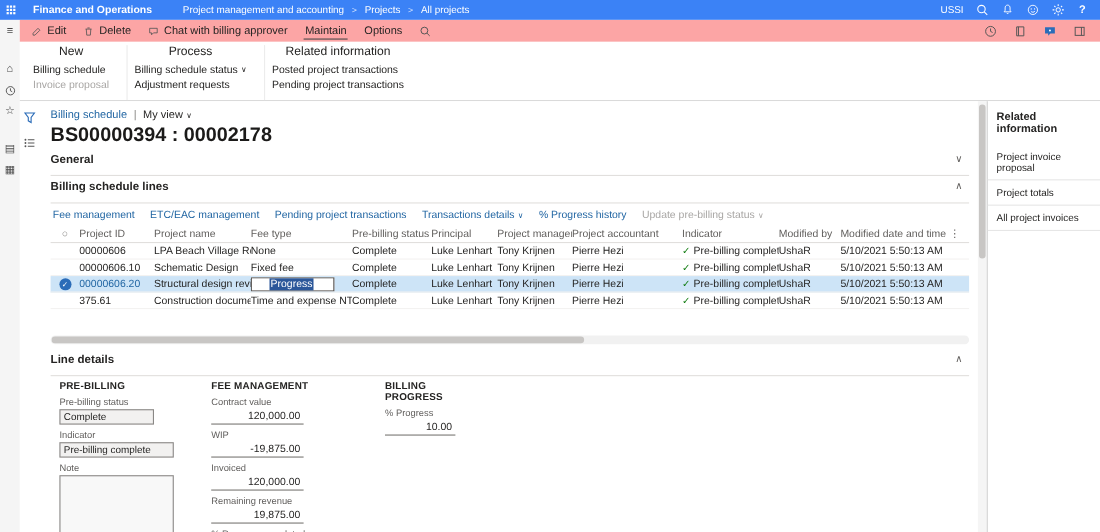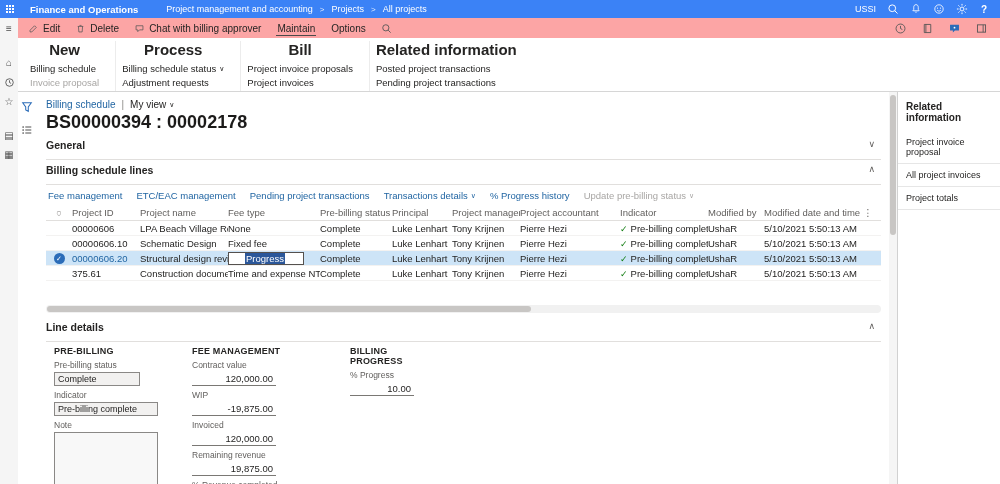--- a/index.html
+++ b/index.html
@@ -28,21 +28,21 @@
   .cmdbar{position:absolute;top:18px;left:18px;right:0;height:20px;background:#fca5a5;display:flex;align-items:center;padding-left:10px}
   .cmd{display:flex;align-items:center;gap:4px;margin-right:15px;white-space:nowrap;font-size:10px;cursor:pointer}
   .cmd.active{border-bottom:1.5px solid #4a4a4a;padding:2px 1px 1px}
   .cmd-right{margin-left:auto;display:flex;align-items:center;gap:13px;padding-right:12px}
   .cmd-right .tb-icon{width:14px;height:14px}
 
   
   .ribbon{position:absolute;top:38px;left:18px;right:0;height:54px;background:#fff;border-bottom:1px solid #d6d6d6;display:flex;padding:3px 0 0 10px}
   .rgroup{display:flex;flex-direction:column;align-items:flex-start;padding:0 16px 0 2px;margin-right:4px;border-right:1px solid #ececec}
   .rgroup:last-child{border-right:none}
-  .rgroup-label{align-self:center;font-size:15px;font-weight:bold;margin-bottom:4px}
+  .rgroup-label{align-self:center;font-size:11px;font-weight:normal;margin-bottom:4px}
   .ritem{font-size:9.5px;line-height:14px;white-space:nowrap;color:#252423;cursor:pointer;display:flex;align-items:center}
   .ritem.disabled{color:#a8a6a4;cursor:default}
   .dd{font-size:7px;margin-left:3px}
 
   
   .pagestrip{position:absolute;top:92px;left:18px;width:18px;bottom:0;background:#fff;display:flex;flex-direction:column;align-items:center;padding-top:9px;gap:11px}
 
   
   .content{position:absolute;top:92px;left:36px;width:853px;bottom:0;background:#fff;overflow:hidden}
   .caption-row{display:flex;align-items:center;gap:6px;padding:7px 0 0 10px;font-size:10px}
@@ -252,25 +252,20 @@
   </div>
   <div class="rgroup">
     <span class="rgroup-label">Process</span>
     <span class="ritem">
       <span>Billing schedule status</span>
       <span class="dd">∨</span>
     </span>
     <span class="ritem">Adjustment requests</span>
   </div>
   <div class="rgroup">
-    <span class="rgroup-label">Bill</span>
-    <span class="ritem">Project invoice proposals</span>
-    <span class="ritem">Project invoices</span>
-  </div>
-  <div class="rgroup">
     <span class="rgroup-label">Related information</span>
     <span class="ritem">Posted project transactions</span>
     <span class="ritem">Pending project transactions</span>
   </div>
 </div>
 
 <div class="pagestrip">
   <span>
     <svg viewBox="0 0 14 14" width="12" height="12">
         <path d="M2 2 H12 L8.5 6.8 V12 L5.5 10.3 V6.8 Z" fill="none" stroke="#2b6cb8" stroke-width="1.2"></path>
@@ -462,15 +457,15 @@
   </div>
 </div>
 
 <div class="vscroll">
   <div class="thumb"></div>
 </div>
 
 <aside class="ripanel">
   <div class="rip-title">Related information</div>
   <div class="rip-item">Project invoice proposal</div>
+  <div class="rip-item">Project totals</div>
   <div class="rip-item">All project invoices</div>
-  <div class="rip-item">Project totals</div>
 </aside>
 
 </body></html>

